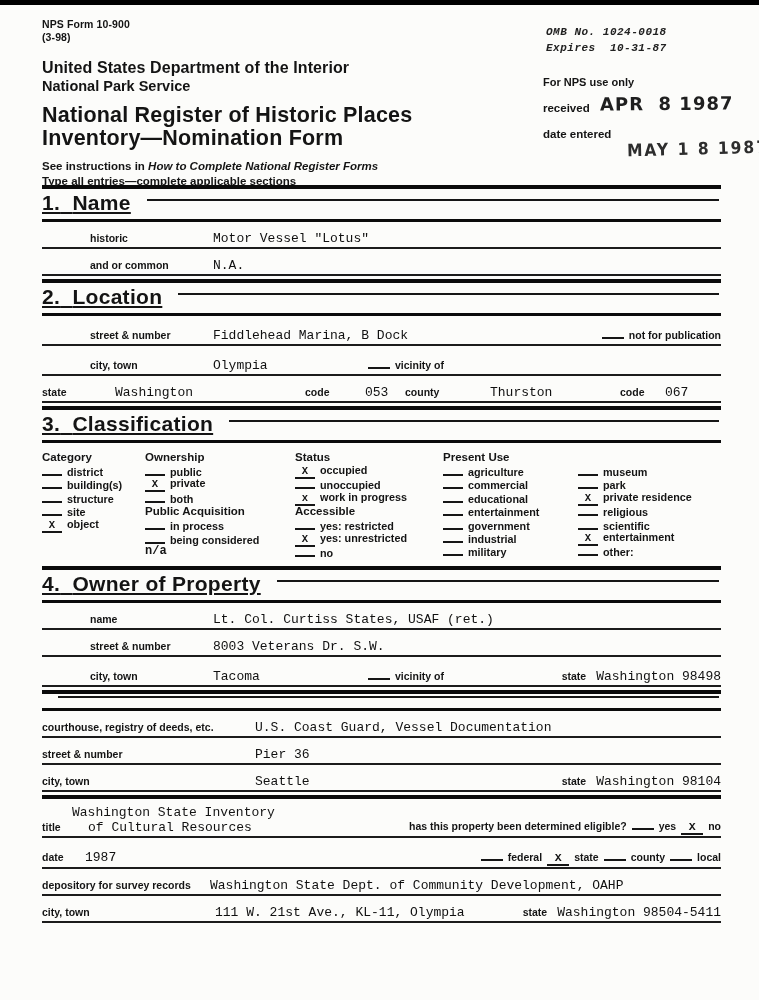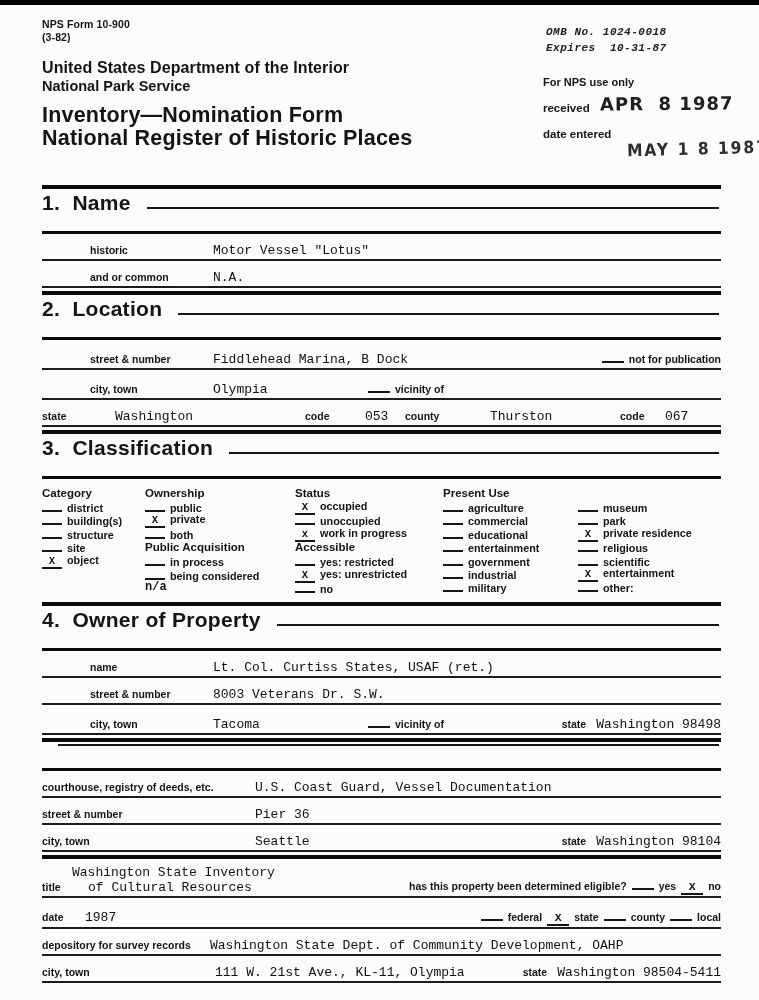--- a/index.html
+++ b/index.html
@@ -30,21 +30,21 @@
   .instr i{font-weight:700;}
   .nps-box{position:absolute;left:501px;top:58px;width:186px;}
   .nps-title{font-size:11px;font-weight:800;}
   .nps-row{font-size:11.5px;font-weight:800;margin-top:14px;}
   .stamp{font-weight:700;color:#1f1f1f;white-space:pre;}
   .stamp-apr{position:absolute;left:57px;top:17px;font-size:18px;letter-spacing:1px;transform:rotate(-.5deg);font-family:"DejaVu Sans",sans-serif;}
   .stamp-may{position:absolute;left:84px;top:64px;font-size:15.5px;letter-spacing:2px;transform:rotate(-1.5deg) scaleY(1.1);color:#2d2d2d;font-family:"DejaVu Sans",sans-serif;}
 
   
   .sec{border-top:4px solid #0b0b0b;margin-top:3px;}
-  .sec-hd{display:flex;align-items:flex-end;border-bottom:3px solid #0b0b0b;padding:2px 0 16px;}
+  .sec-hd{display:flex;align-items:center;border-bottom:3px solid #0b0b0b;padding:2px 0 4px;text-decoration:underline;}
   .sec-hd h2{margin:0;font-size:21px;font-weight:800;letter-spacing:.3px;white-space:nowrap;}
   .sec-hd .hline{flex:1;border-bottom:2px solid #161616;margin:0 2px 6px 16px;}
 
   .frow{display:flex;align-items:baseline;border-bottom:2px solid #1c1c1c;padding:9px 0 1px;line-height:15px;}
   .flabel{font-size:10.5px;font-weight:800;white-space:nowrap;}
   .fval{font-family:"Liberation Mono",monospace;font-size:13px;white-space:nowrap;color:#101010;}
   .w123{width:123px;flex:none;padding-left:48px;}
   .w73{width:73px;flex:none;}
   .w213{width:213px;flex:none;}
   .w168{width:168px;flex:none;}
@@ -79,30 +79,34 @@
 </head>
 <body>
 
 <div class="page">
   <div class="edge-top"></div>
   <div class="inner">
 
     <div class="hdr">
       <div class="form-no">
         <div>NPS Form 10-900</div>
-        <div>(3-82)</div>
+        <div>(3-98)</div>
       </div>
       <div class="omb">OMB No. 1024-0018
 Expires  10-31-87</div>
 
       <div class="dept">United States Department of the Interior</div>
       <div class="agency">National Park Service</div>
       <div class="bigtitle">
+        <div>National Register of Historic Places</div>
         <div>Inventory—Nomination Form</div>
-        <div>National Register of Historic Places</div>
+      </div>
+      <div class="instr">
+        <div><span>See instructions in </span><i>How to Complete National Register Forms</i></div>
+        <div>Type all entries—complete applicable sections</div>
       </div>
 
       <div class="nps-box">
         <div class="nps-title">For NPS use only</div>
         <div class="nps-row">received</div>
         <div class="stamp stamp-apr">APR  8 1987</div>
         <div class="nps-row">date entered</div>
         <div class="stamp stamp-may">MAY 1 8 1987</div>
       </div>
     </div>

